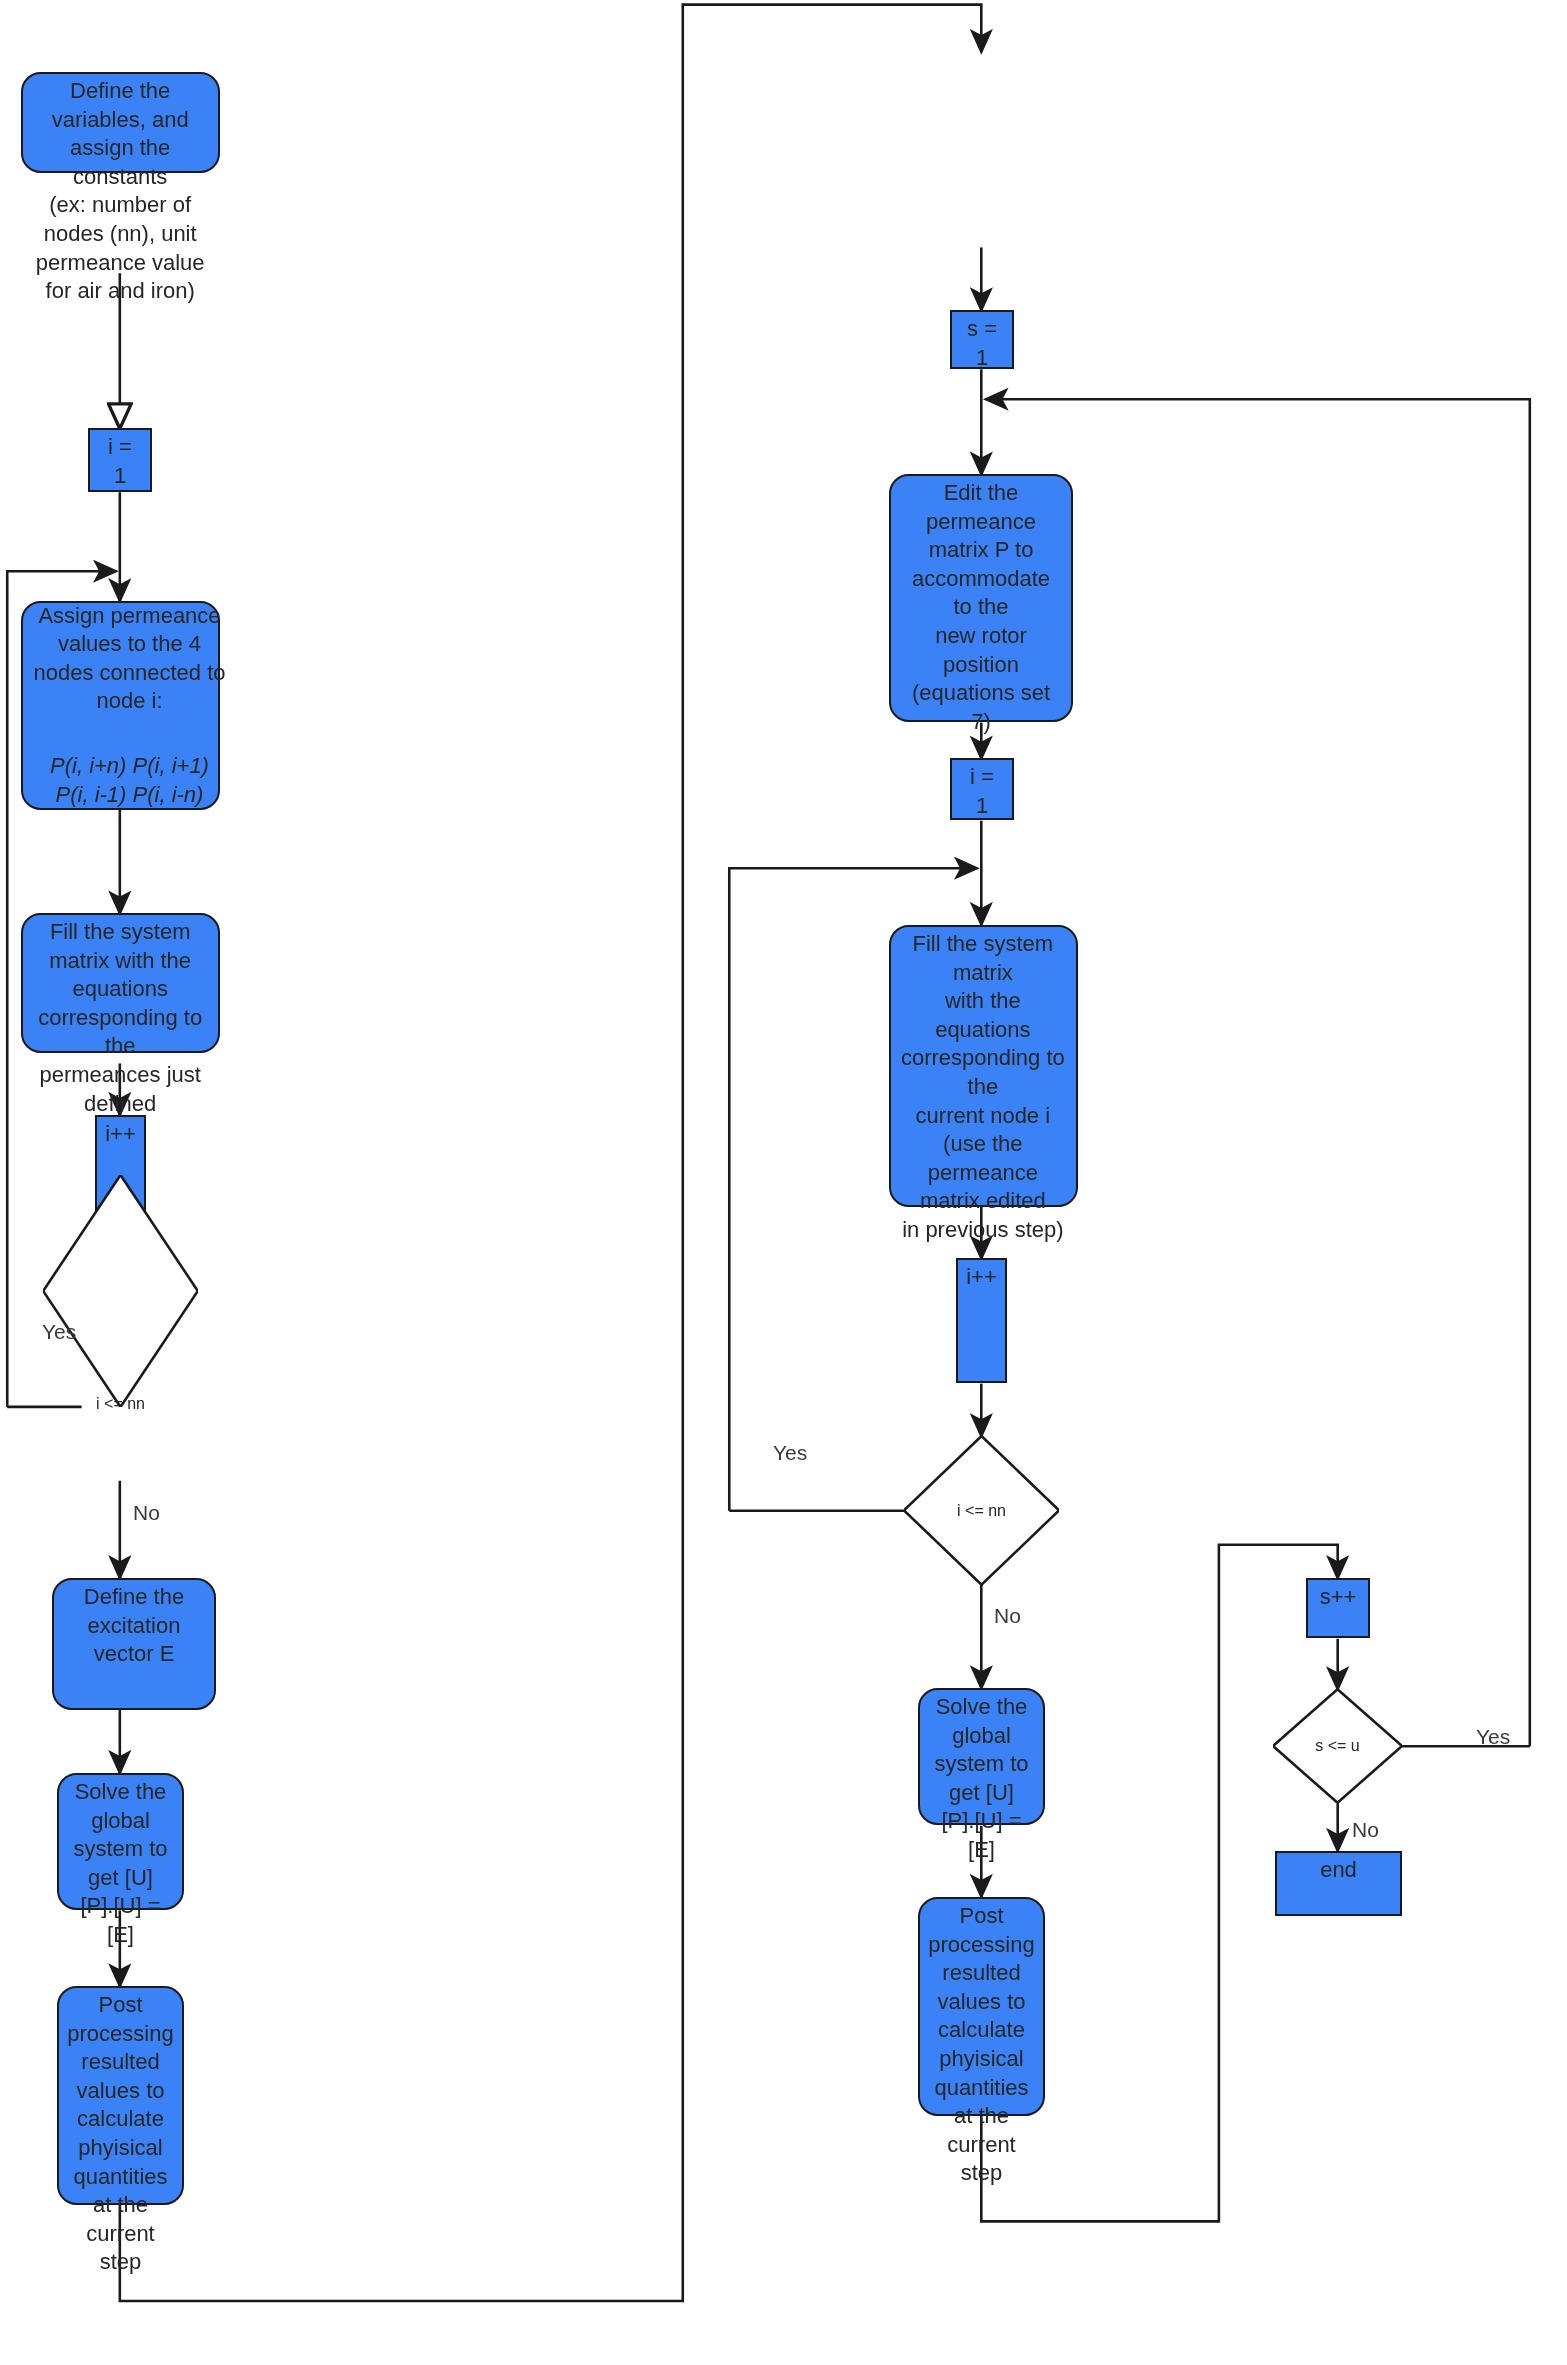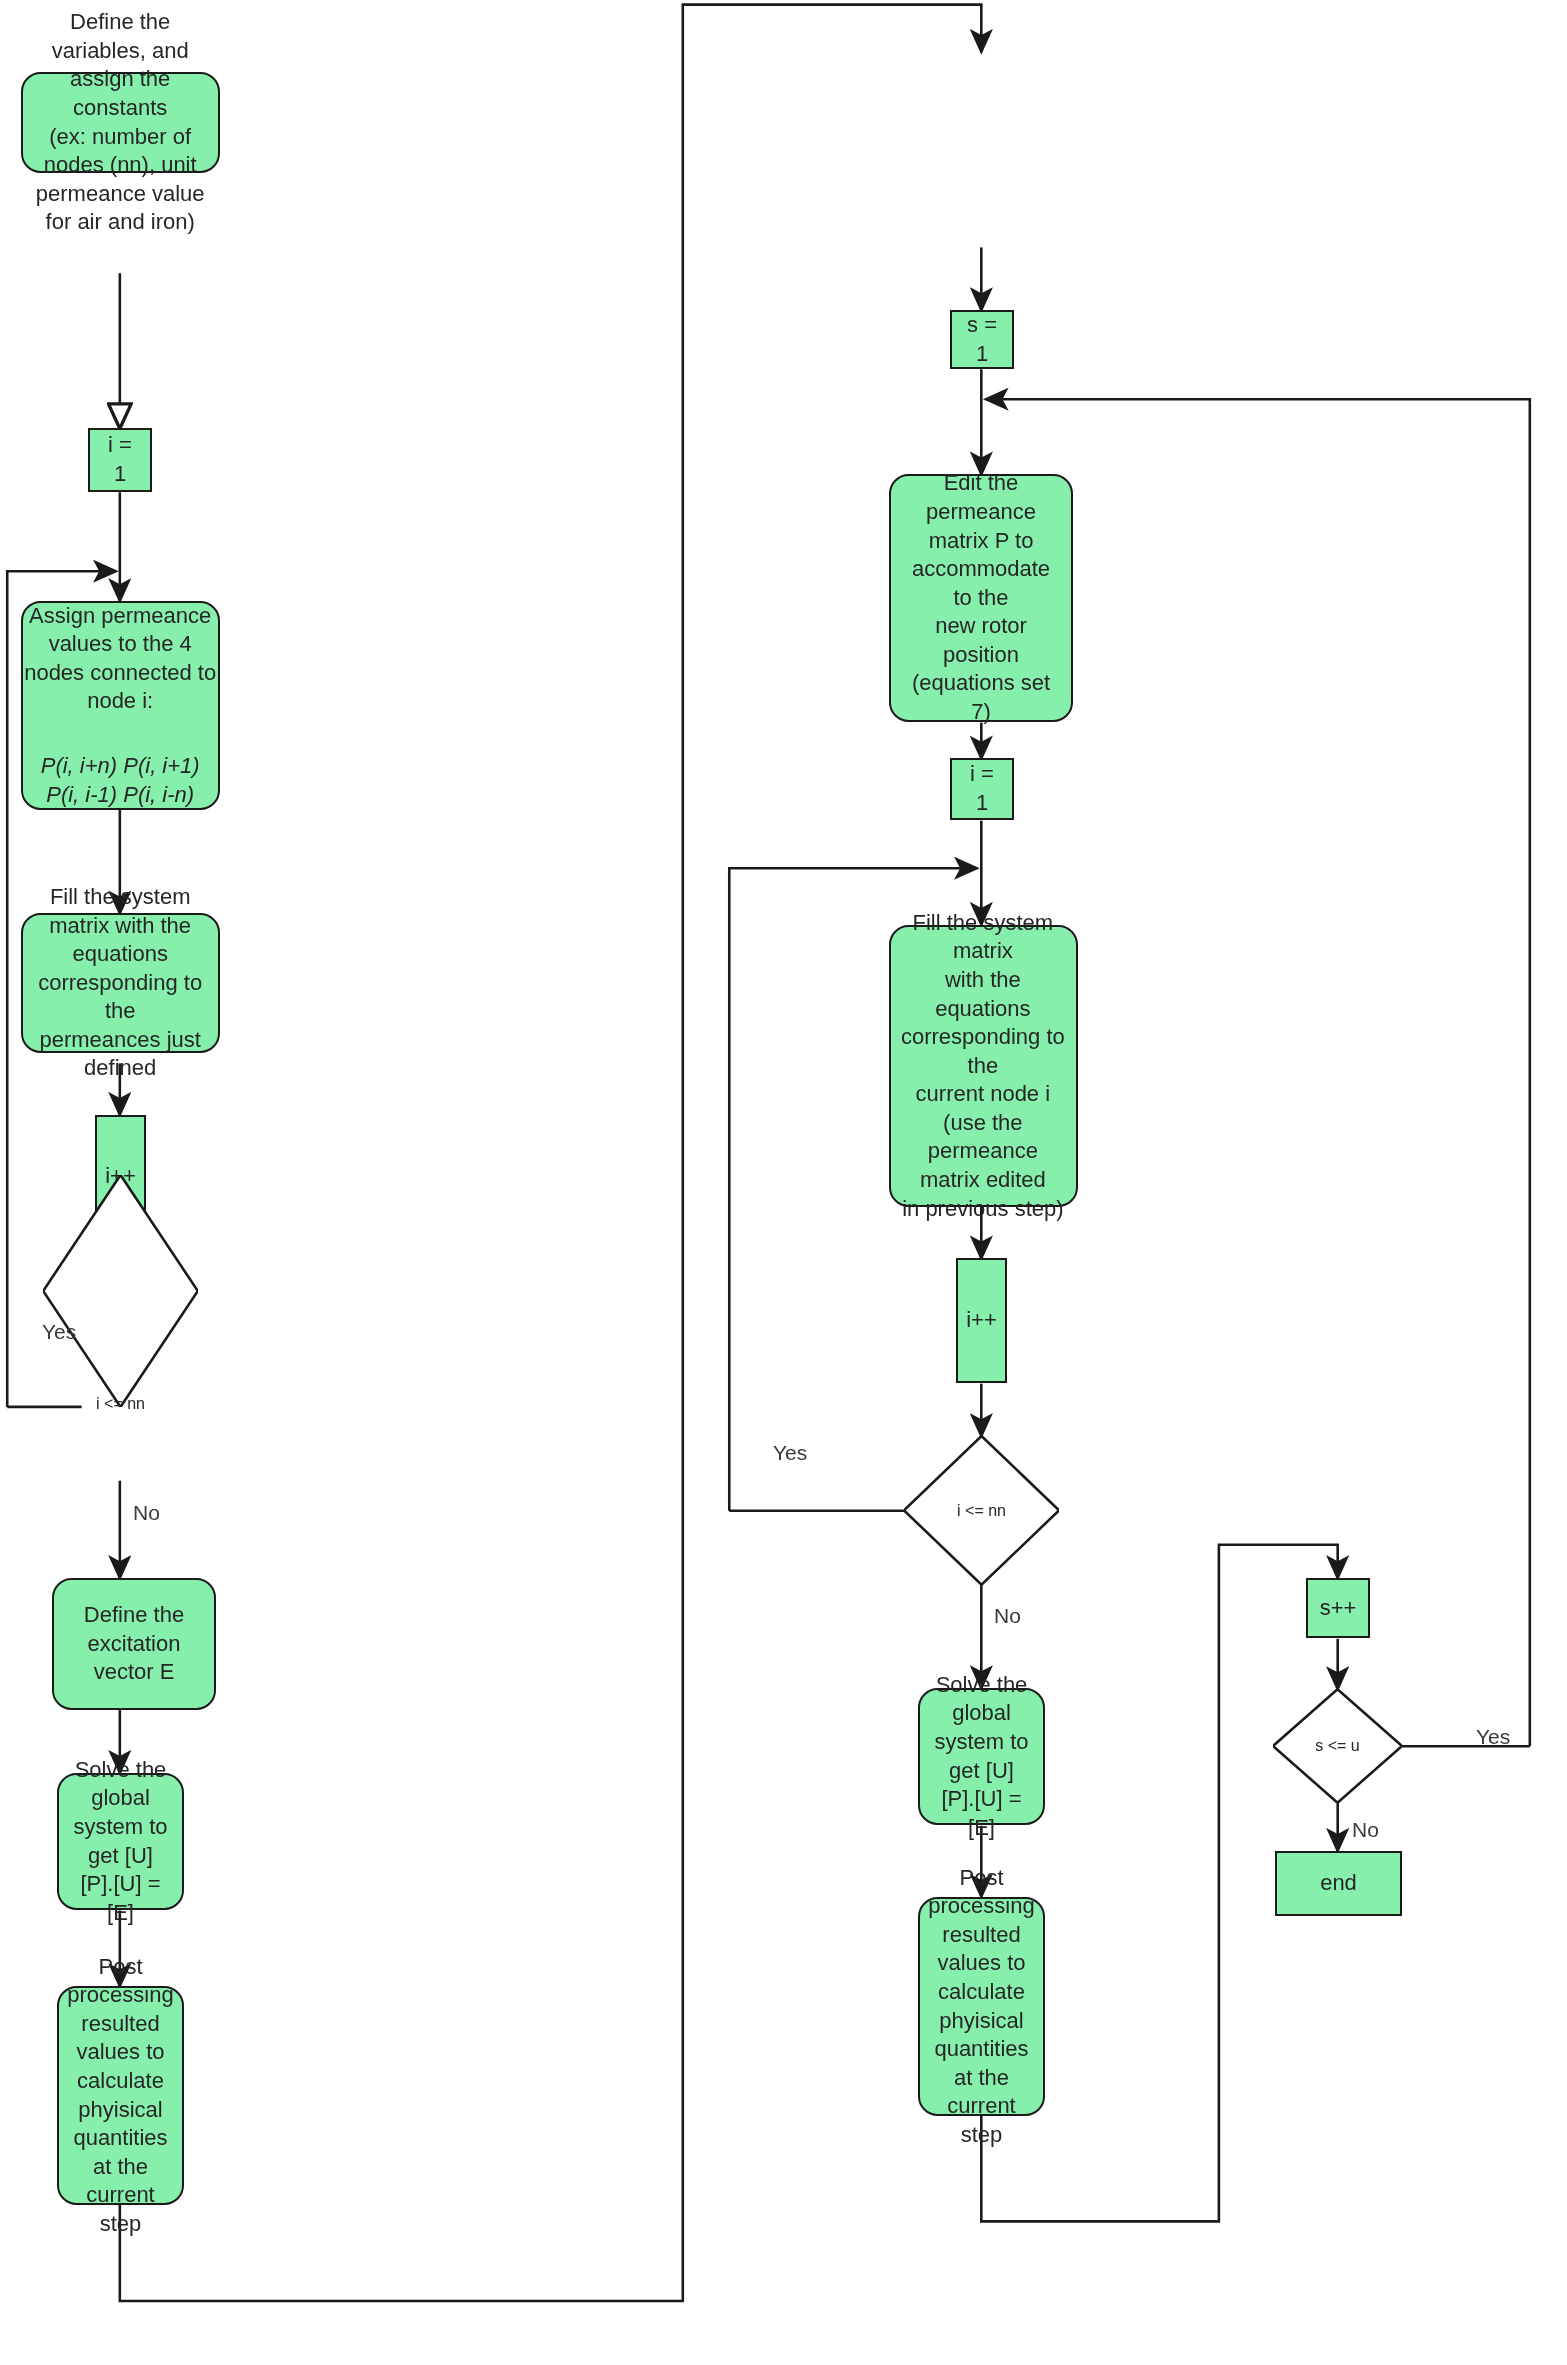--- a/index.html
+++ b/index.html
@@ -1,21 +1,21 @@
 <!DOCTYPE html>
 <html style="font-size:8.3px"><head>
 <meta charset="utf-8">
 <style>
   html,body{margin:0;padding:0;background:#ffffff;}
   body{font-family:"Liberation Sans",sans-serif;}
   #stage{position:relative;width:1567px;height:2366px;background:#fff;overflow:hidden;}
   svg.wires{position:absolute;left:0;top:0;width:1567px;height:2366px;pointer-events:none;}
 
-  .node{position:absolute;box-sizing:border-box;background:#86efac;border:2.1px solid #1a1a1a;
-        display:flex;align-items:center;justify-content:center;text-align:center;
+  .node{position:absolute;box-sizing:border-box;background:#3b82f6;border:2.1px solid #1a1a1a;
+        display:flex;justify-content:center;text-align:center;
         color:#262626;line-height:1.30;}
   .proc{border-radius:19.6px;}
   .rect{border-radius:0;}
   .node .txt{padding:3.1px 9.3px;width:100%;}
   .f42{font-size:22px;}
   .ital{font-style:italic;}
   .diamond{position:absolute;}
   .diamond .dlabel{position:absolute;left:0;top:0;width:100%;height:100%;
         display:flex;align-items:center;justify-content:center;font-size:16px;color:#262626;}
   .edgelabel{position:absolute;font-size:21px;color:#3a3a3a;white-space:nowrap;}

